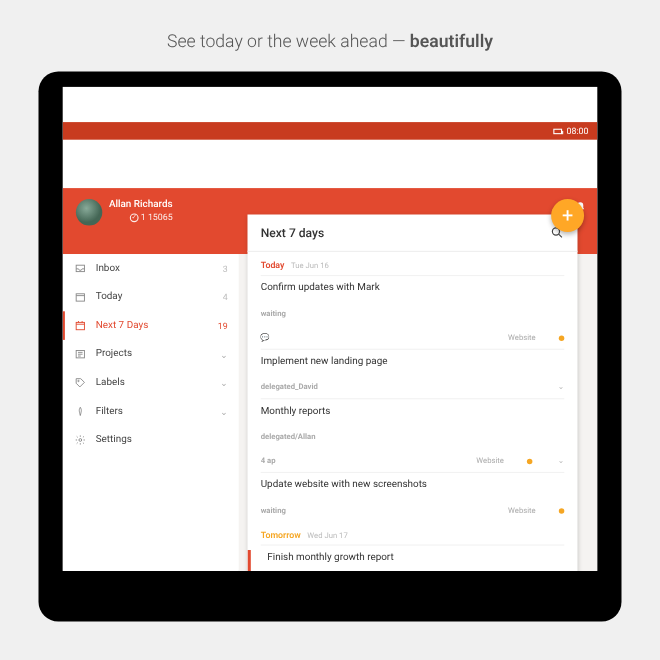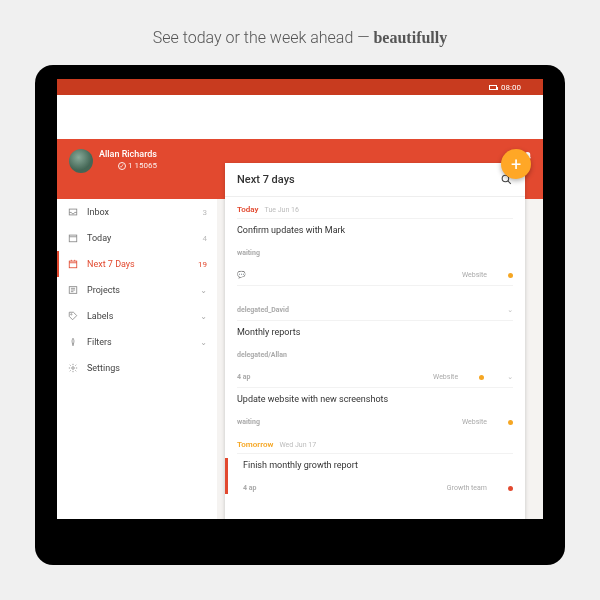--- a/index.html
+++ b/index.html
@@ -10,21 +10,21 @@
     overflow: hidden;
     position: relative;
   }
   .tagline {
     text-align: center;
     font-size: 16px;
     color: #555;
     padding: 28px 0 18px;
     font-weight: 300;
   }
-  .tagline strong { font-weight: 600; font-family: Liberation Serif, serif; }
+  .tagline strong { font-weight: 600; }
   .tablet {
     margin: 0 auto;
     width: 530px;
     height: 500px;
     background: #000;
     border-radius: 18px;
     padding: 14px 22px 0 22px;
     position: relative;
   }
   .screen {
@@ -33,24 +33,25 @@
     background: #fff;
     position: relative;
     overflow: hidden;
   }
   .statusbar {
     height: 16px;
     background: #c83b1f;
     display: flex;
     justify-content: flex-end;
     align-items: center;
-    padding: 0 22px;
+    padding: 0 8px;
     color: #fff;
     font-size: 8px;
     gap: 4px;
+    margin-top: 32px;
   }
   .battery { width: 8px; height: 5px; border: 1px solid #fff; position: relative; }
   .battery::after { content:''; position:absolute; right:-2px; top:1px; width:1px; height:3px; background:#fff;}
   .header {
     height: 60px;
     background: #e2492f;
     position: relative;
     display: flex;
     align-items: flex-start;
     padding: 10px 12px 0 12px;
@@ -281,20 +282,21 @@
               <div class="task-meta">
                   <span class="comment-ico">💬</span>
                 </div>
               <div class="task-right">
                 <span>Website</span>
                   <span class="dot"></span>
               </div>
             </div>
 
             <div class="task">
+              <div class="task-title">Implement new landing page</div>
               <div class="task-meta">
                 <span>delegated_David</span>
               </div>
               <div class="task-right">
                   <span class="chev-sm">⌄</span>
                 </div>
             </div>
 
             <div class="task">
               <div class="task-title">Monthly reports</div>

